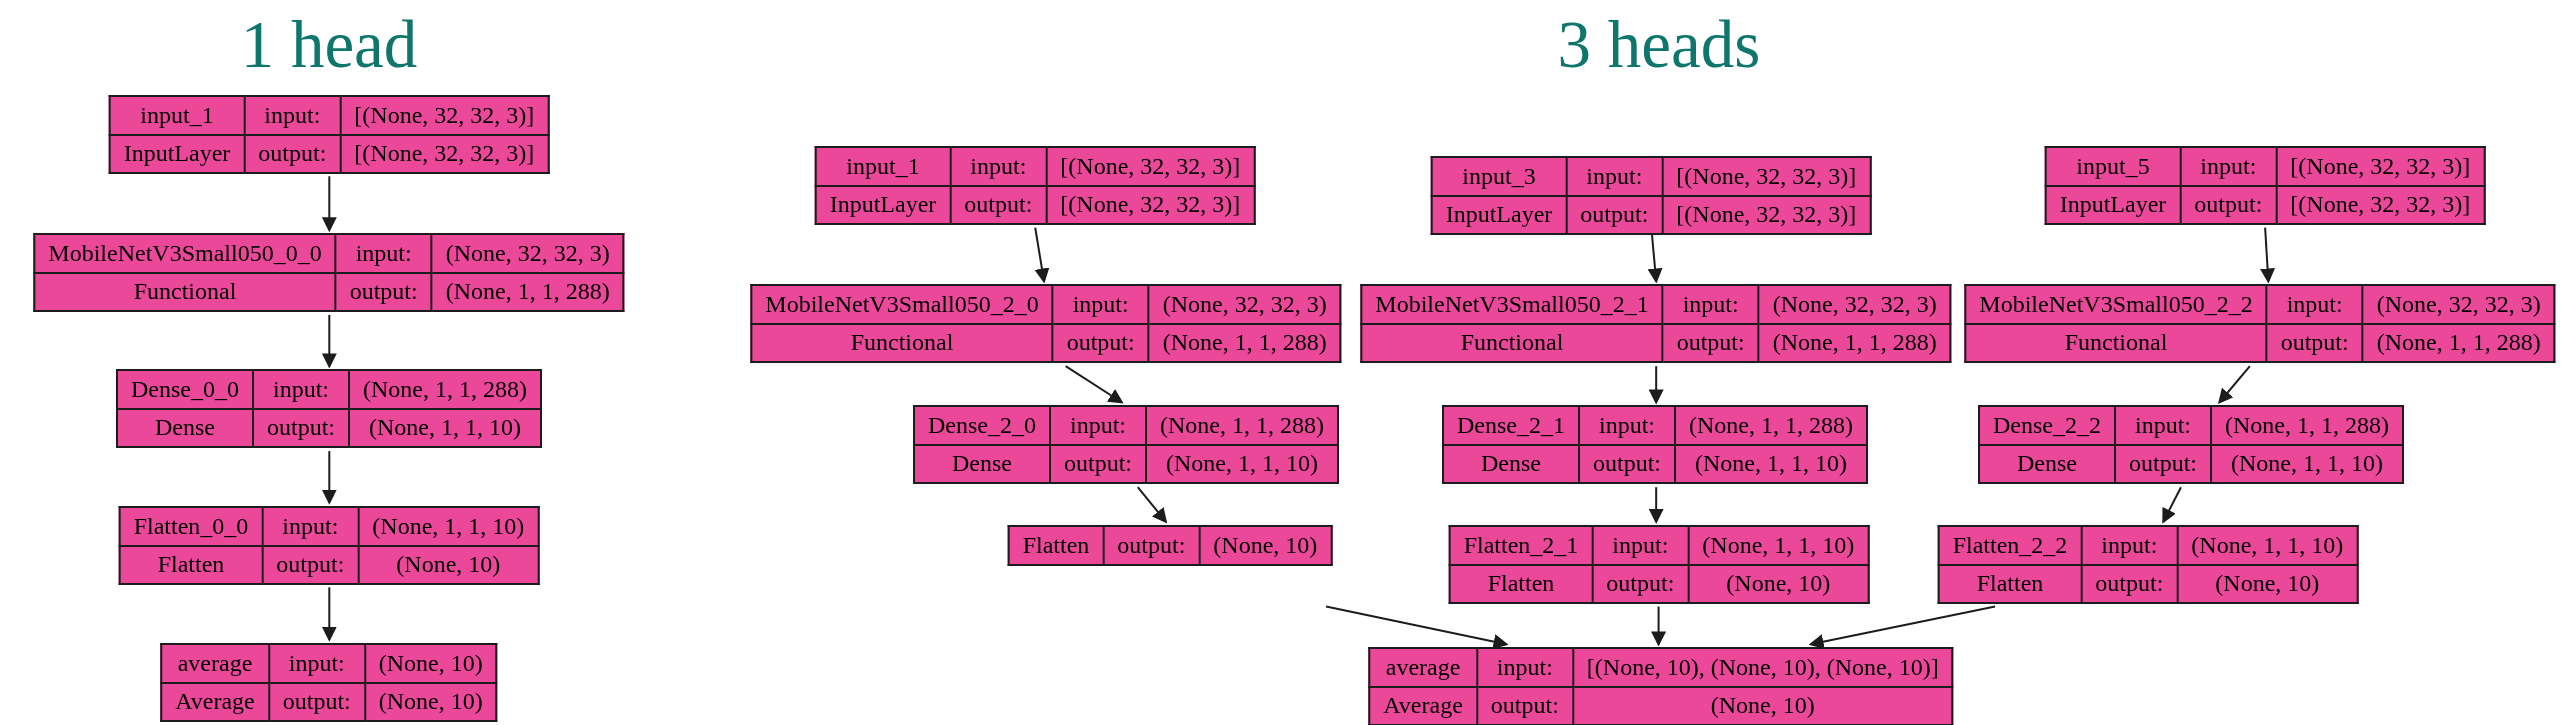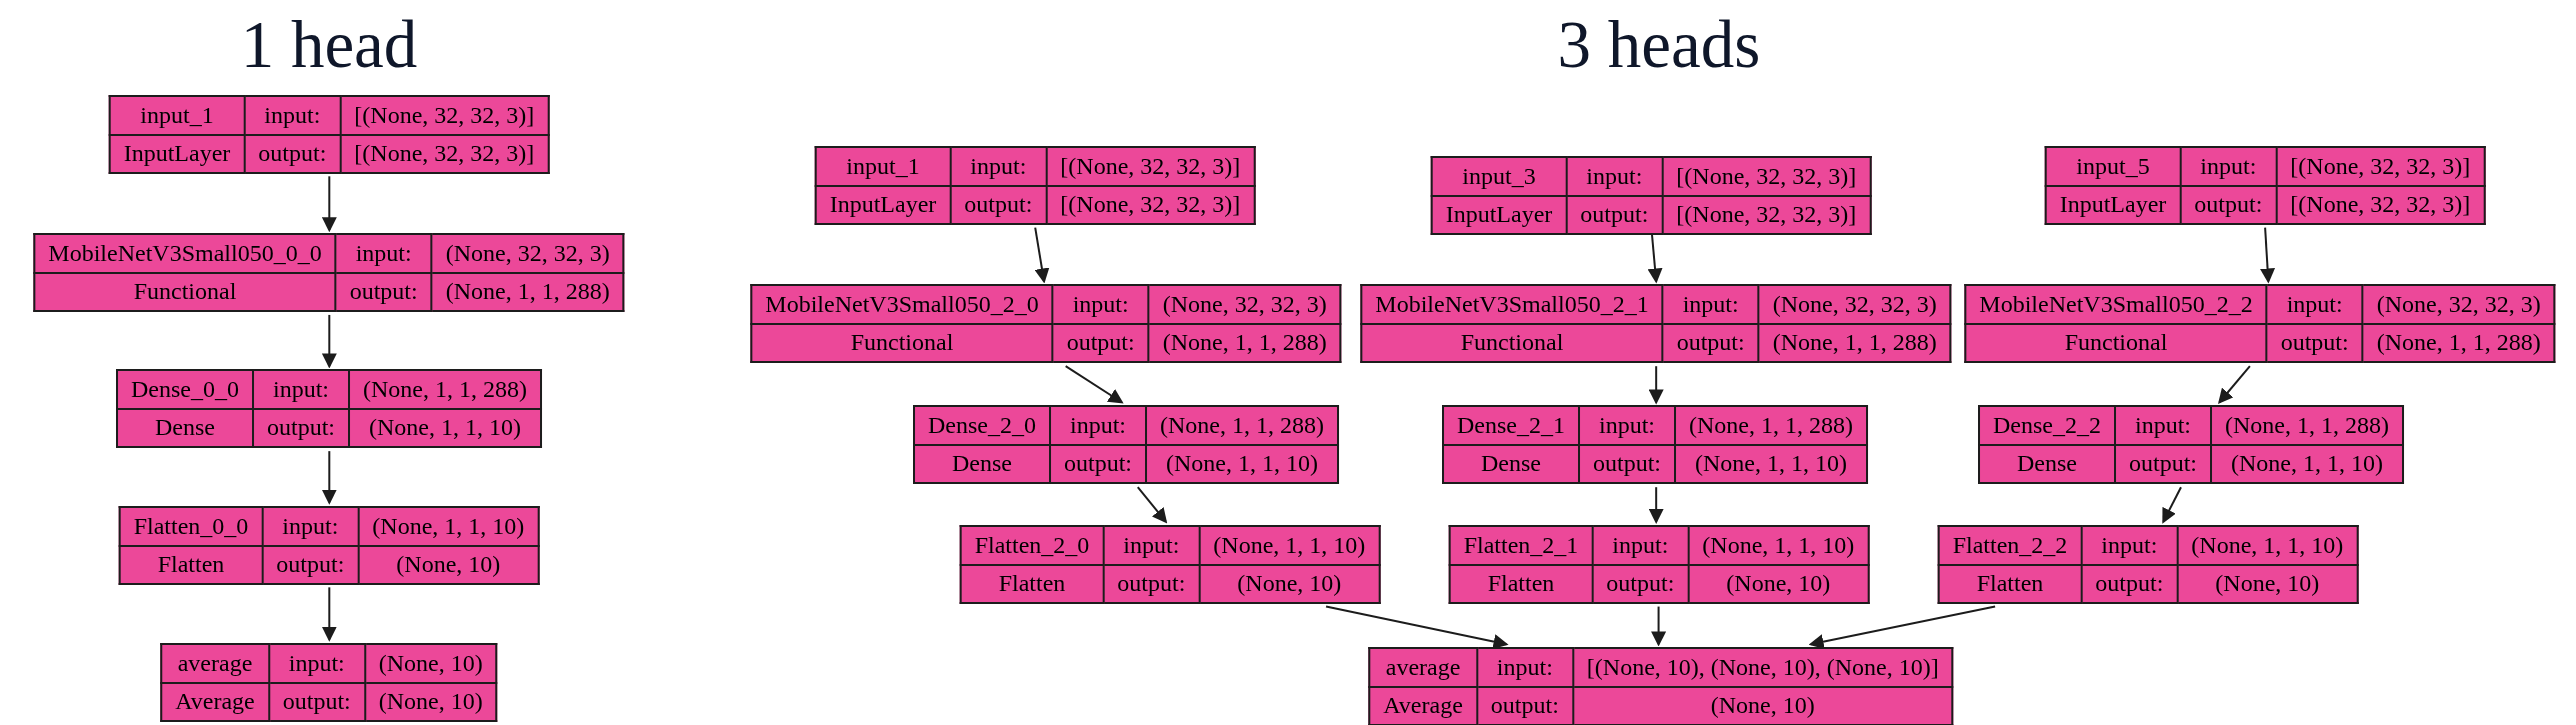--- a/index.html
+++ b/index.html
@@ -8,21 +8,21 @@
     width: 2576px;
     height: 726px;
     background: #ffffff;
     overflow: hidden;
     font-family: "Liberation Serif", serif;
   }
   .title {
     position: absolute;
     transform: translateX(-50%);
     font: 67px/1.1 "Liberation Serif", serif;
-    color: #0f172a;
+    color: #0f766e;
     white-space: nowrap;
   }
   table.node {
     position: absolute;
     transform: translateX(-50%);
     border-collapse: collapse;
     background: #ec4899;
   }
   table.node td {
     border: 2.4px solid #1c1c1c;
@@ -192,25 +192,20 @@
     <tr>
       <td>Dense</td>
       <td>output:</td>
       <td>(None, 1, 1, 10)</td>
     </tr>
   </tbody>
     </table>
 
   <table class="node" style="left:1170px; top:525px;">
     <tbody>
-        <tr>
-      <td>Flatten_2_0</td>
-      <td>input:</td>
-      <td>(None, 1, 1, 10)</td>
-    </tr>
     <tr>
       <td>Flatten</td>
       <td>output:</td>
       <td>(None, 10)</td>
     </tr>
   </tbody>
     </table>
 
   <table class="node" style="left:1651px; top:156px;">
     <tbody>

